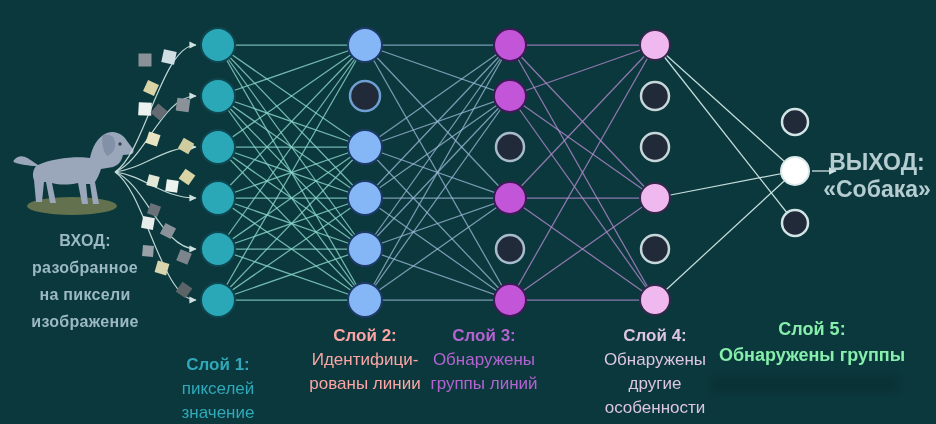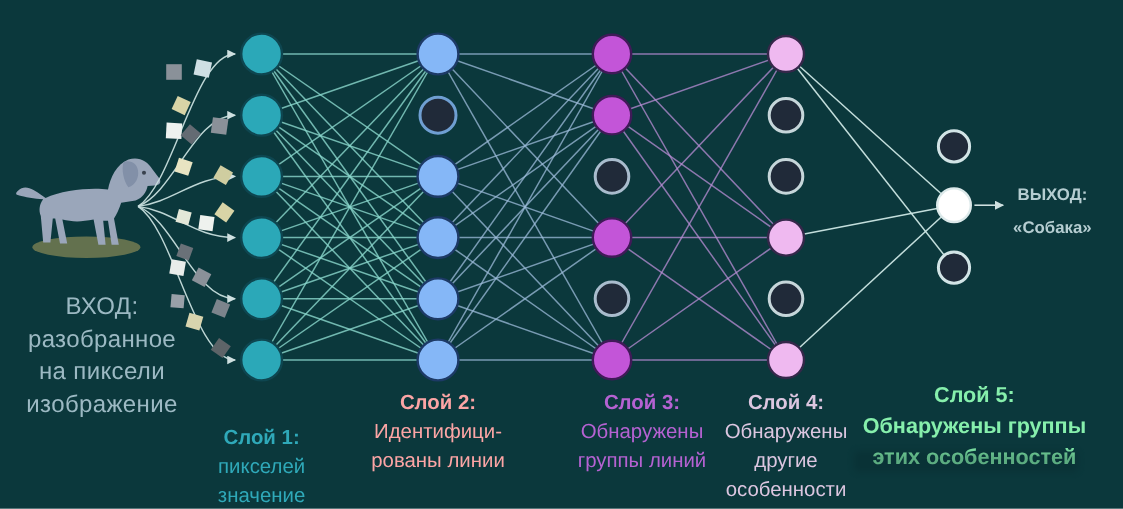--- a/index.html
+++ b/index.html
@@ -3,27 +3,27 @@
 <meta charset="utf-8">
 <style>
   html,body{margin:0;padding:0;}
   .canvas{
     position:relative;width:936px;height:424px;overflow:hidden;
     font-family:"Liberation Sans","DejaVu Sans",sans-serif;
     background:#0b383c;
   }
   .canvas svg{position:absolute;left:0;top:0;}
   .txt{position:absolute;text-align:center;white-space:nowrap;}
-  .input-label{left:5px;top:243px;width:160px;font-size:20px;line-height:27px;font-weight:400;letter-spacing:.3px;}
-  .output-label{left:820px;top:149px;width:114px;font-size:14px;line-height:27px;font-weight:600;}
+  .input-label{left:5px;top:227px;width:160px;font-size:16px;line-height:27px;font-weight:700;letter-spacing:.3px;}
+  .output-label{left:820px;top:149px;width:114px;font-size:23px;line-height:27px;font-weight:600;}
   .caption{top:324px;width:160px;font-size:17px;line-height:24px;}
   .cap-title{font-weight:700;}
   .cap-1{left:138px;}
   .cap-2{left:285px;}
-  .cap-3{left:455px;}
+  .cap-3{left:404px;}
   .cap-4{left:575px;}
   .cap-5{left:707px;width:210px;top:316px;font-weight:700;font-size:18px;line-height:26px;}
   .watermark{
     position:absolute;left:712px;top:376px;width:186px;height:17px;
     background:#06262a;opacity:.33;filter:blur(3px);border-radius:3px;
   }
 </style>
 </head>
 <body>
 
@@ -187,21 +187,20 @@
   <div class="txt caption cap-4" style="color: rgb(220, 198, 224);">
     <div class="cap-title">Слой 4:</div>
     <div>Обнаружены</div>
     <div>другие</div>
     <div>особенности</div>
   </div>
 
   <div class="txt caption cap-5" style="color: #86efac;">
     <div class="cap-title">Слой 5:</div>
     <div>Обнаружены группы</div>
-    <div>этих особенностей</div>
   </div>
 
   <div class="txt output-label" style="color: rgb(181, 205, 209);">
     <div>ВЫХОД:</div>
     <div>«Собака»</div>
   </div>
 
   <div class="watermark"></div>
 </div>
 

